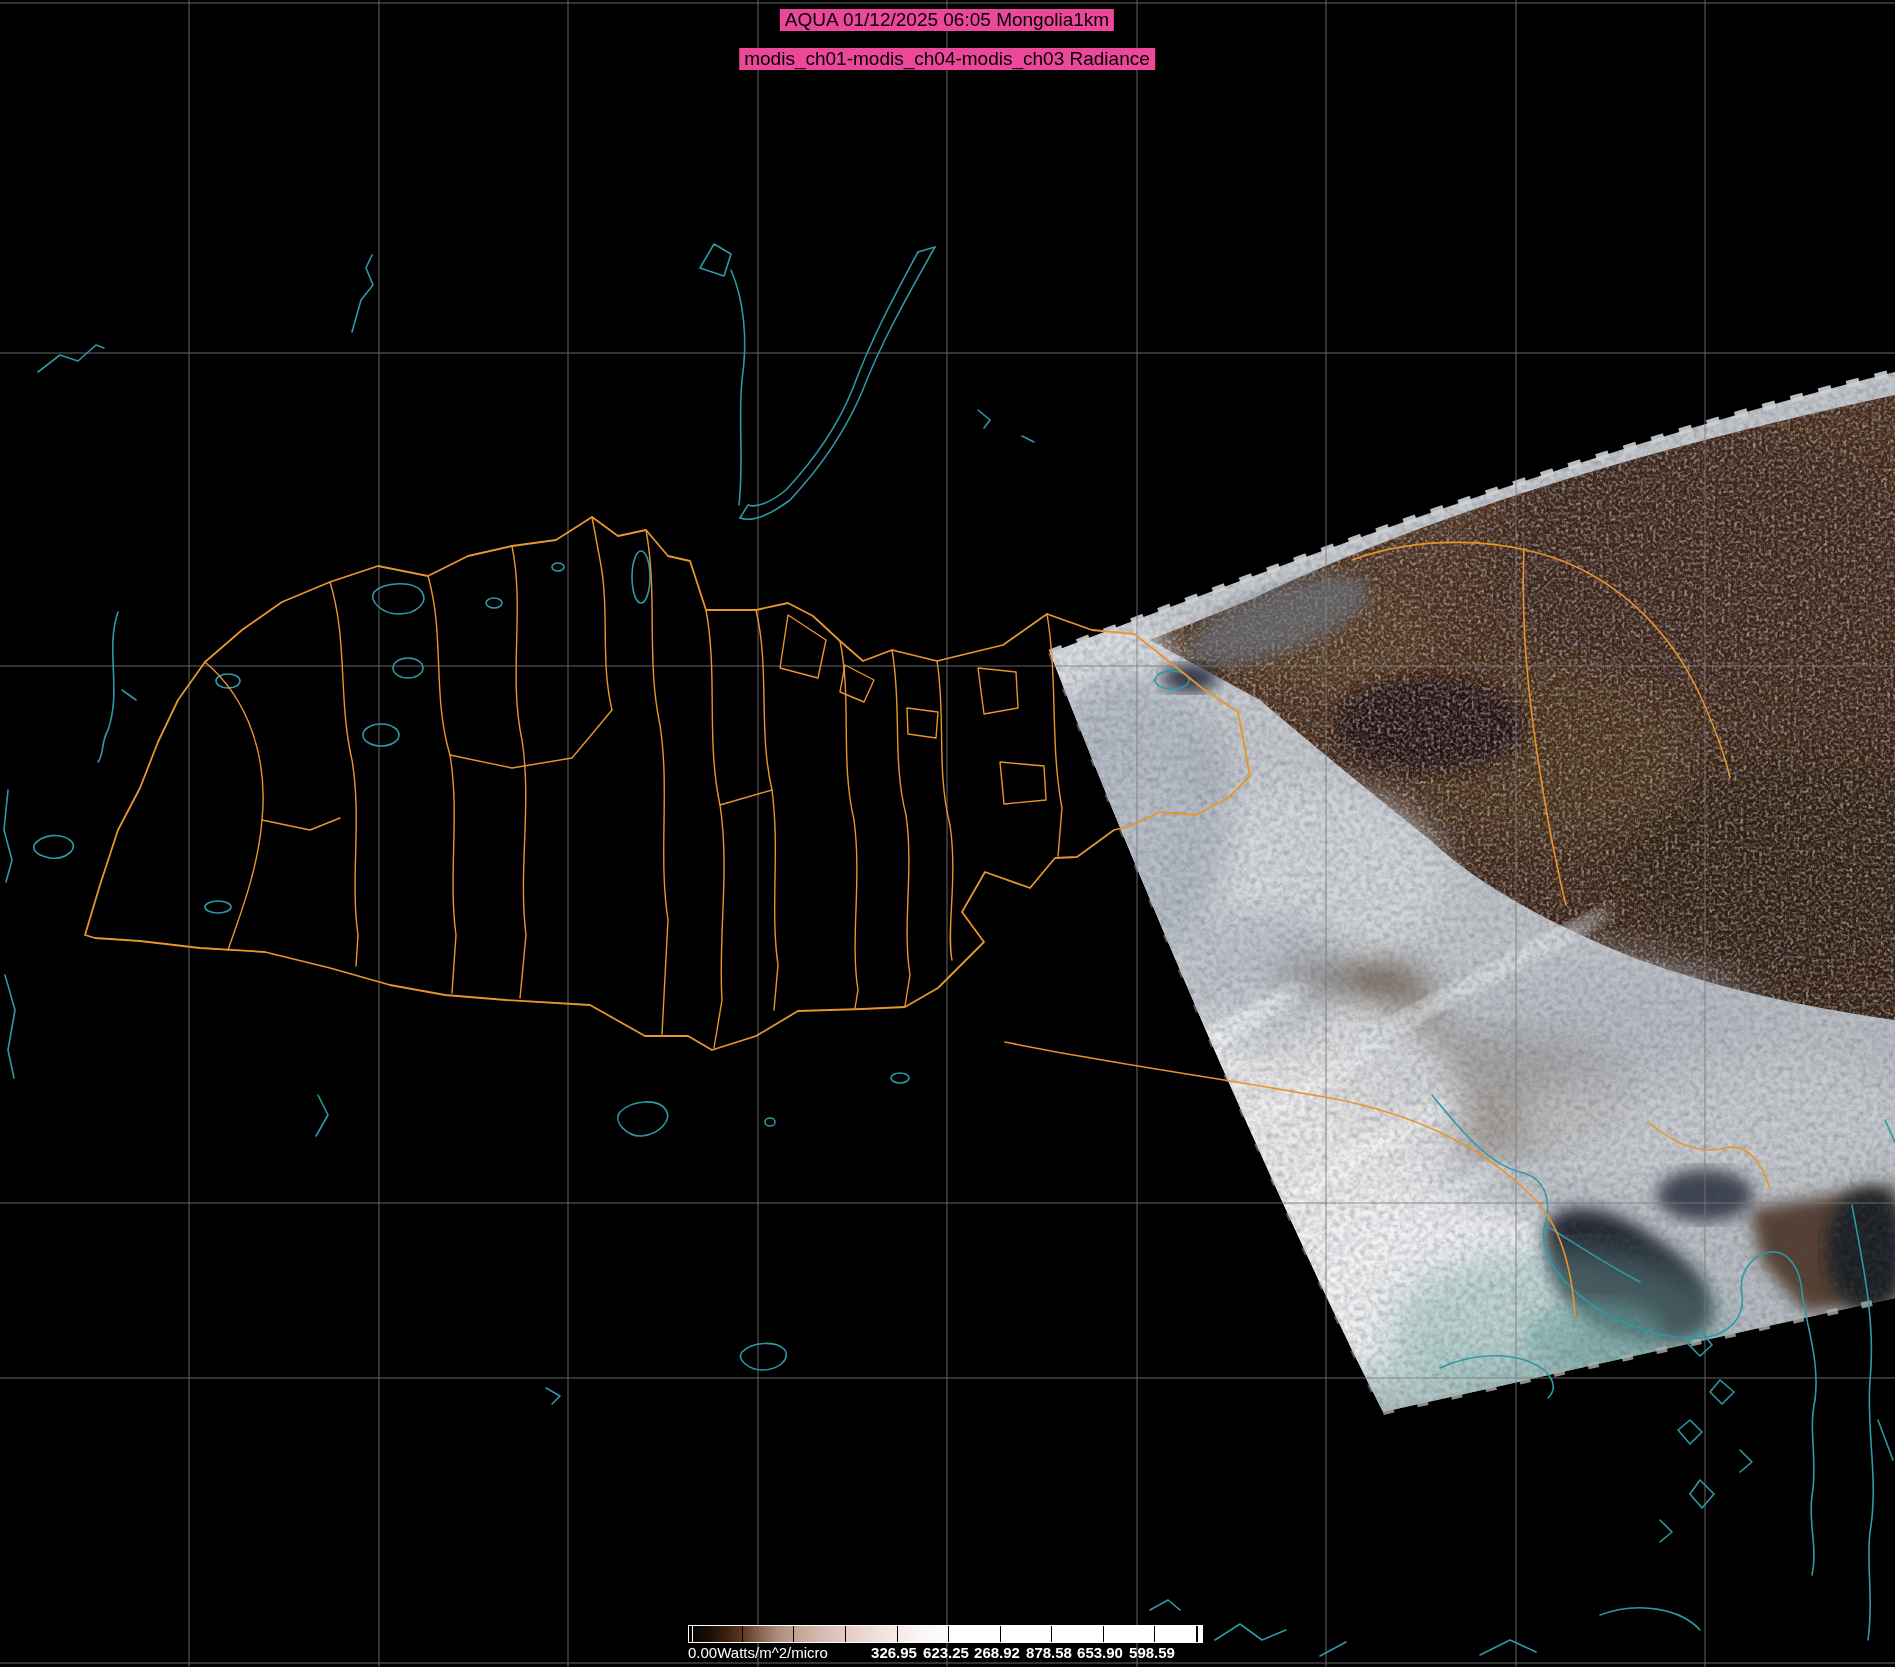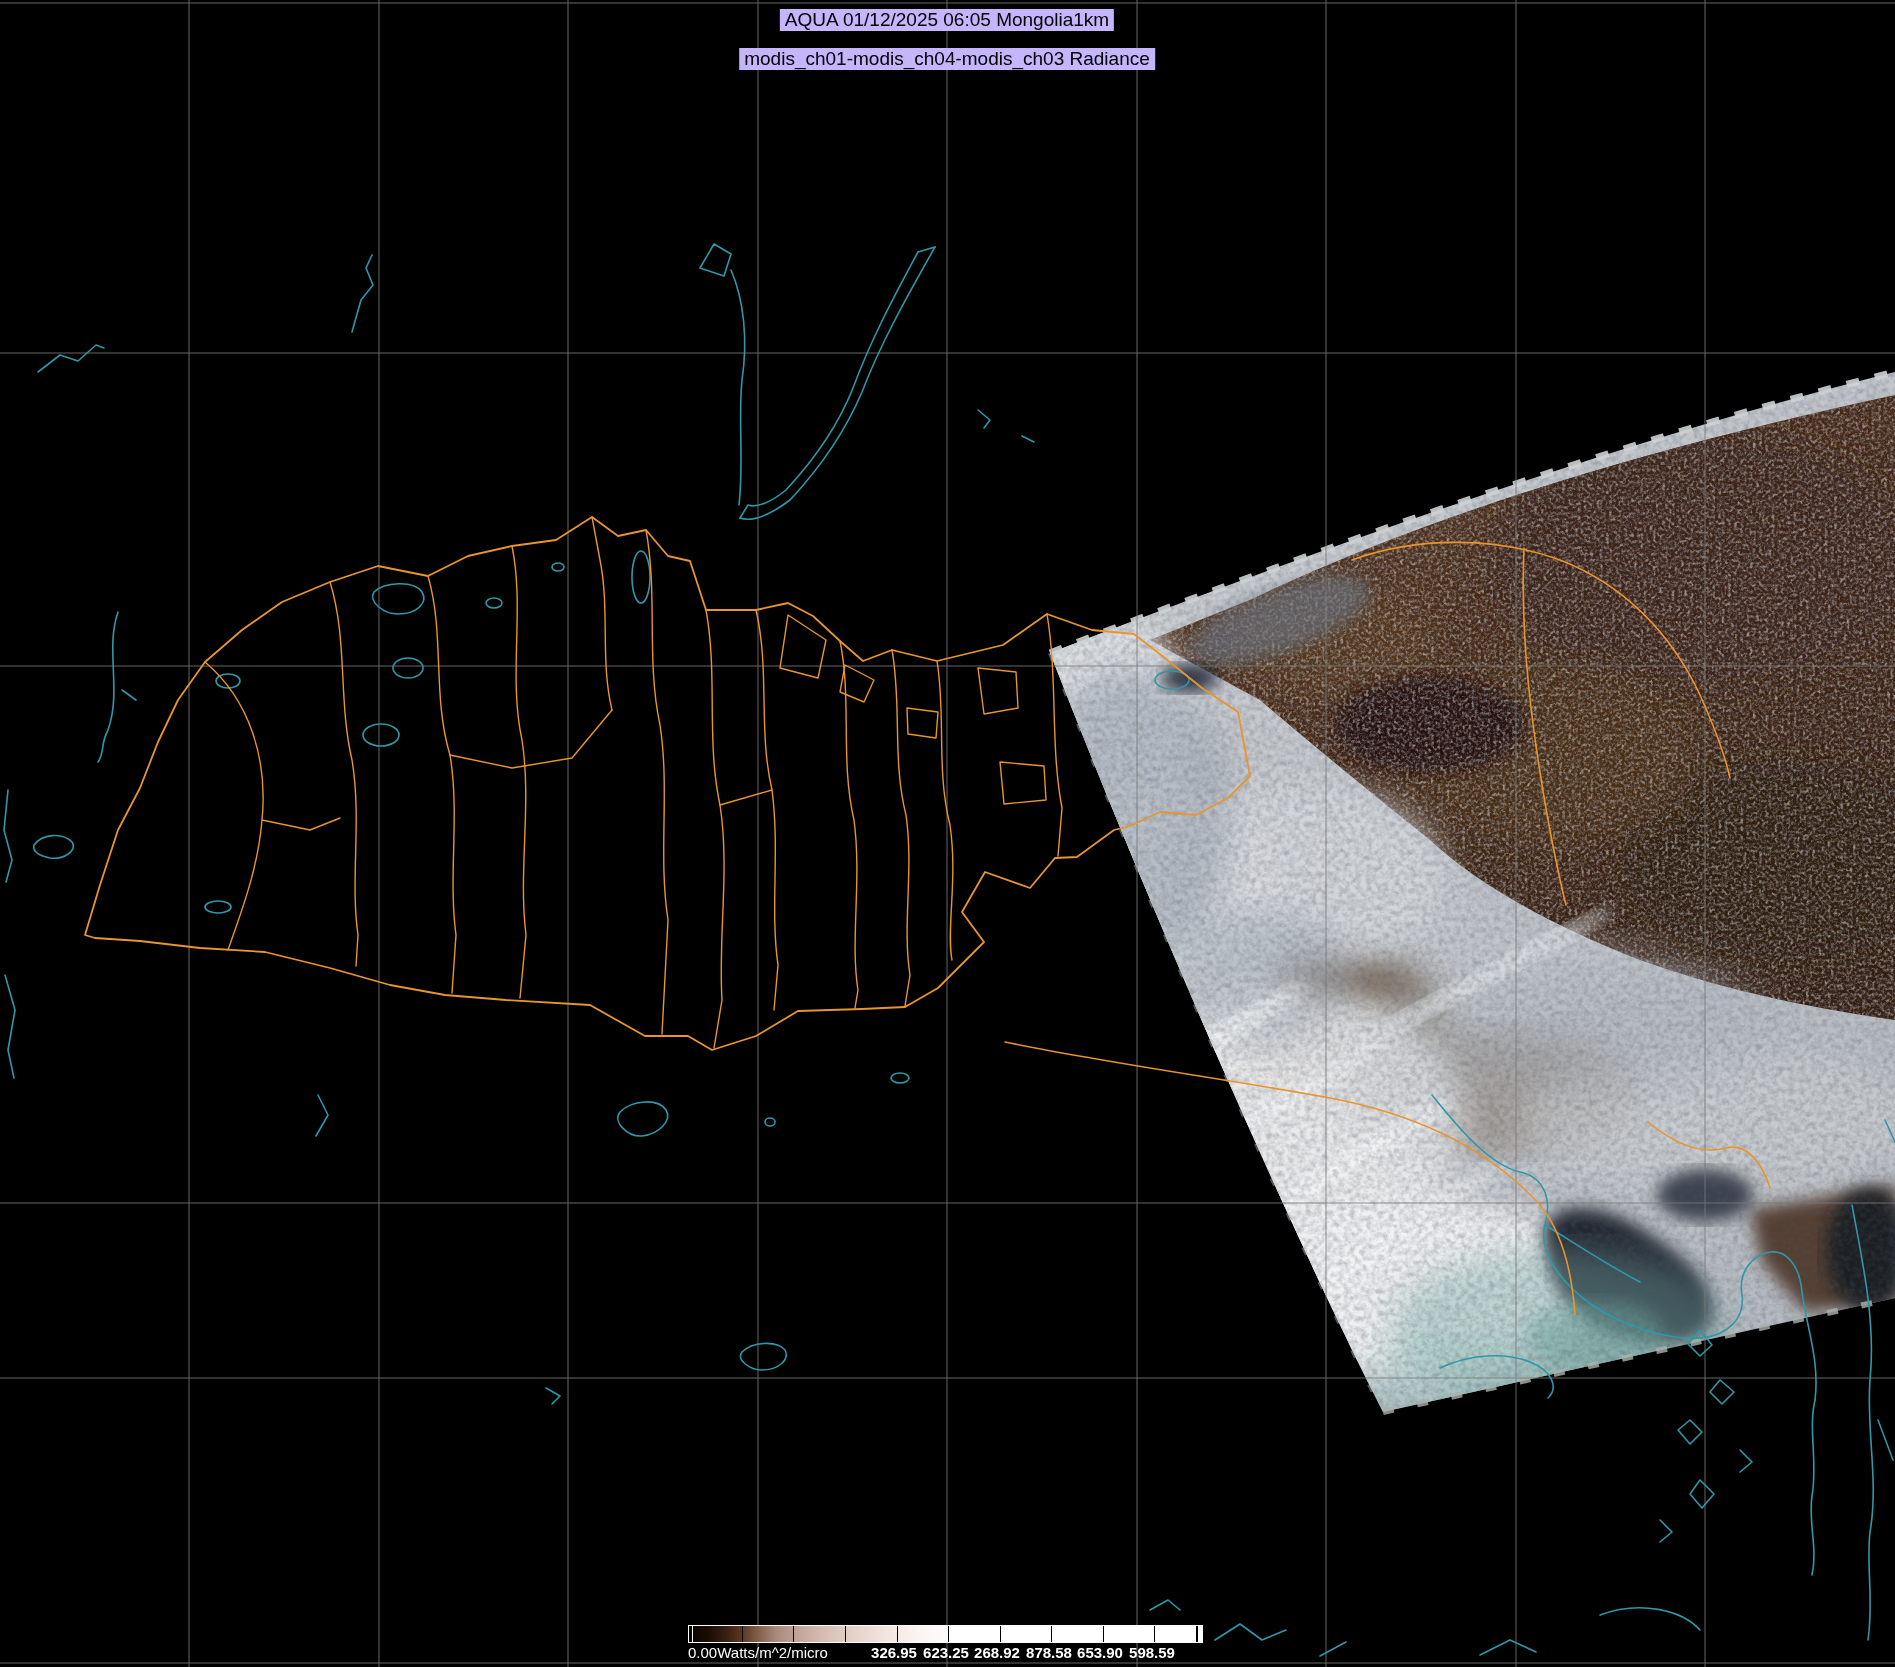--- a/index.html
+++ b/index.html
@@ -3,21 +3,21 @@
 <meta charset="utf-8">
 <style>
   html,body{margin:0;padding:0;background:#000;}
   .stage{
     position:relative;width:1895px;height:1667px;background:#000;
     overflow:hidden;font-family:"Liberation Sans",sans-serif;
   }
   .stage svg{position:absolute;left:0;top:0;}
   .title-chip{
     position:absolute;left:947px;transform:translateX(-50%);
-    background:#c4b5fd;color:#000;font-size:19px;line-height:22px;
+    background:#ec4899;color:#000;font-size:19px;line-height:22px;
     padding:0 5px;white-space:nowrap;z-index:5;
   }
   .title-chip.l1{top:9px;}
   .title-chip.l2{top:48px;}
   .colorbar{
     position:absolute;left:688px;top:1625px;width:515px;height:18px;
     border:1px solid #fff;box-sizing:border-box;z-index:6;
     background:linear-gradient(to right,
       #050302 0%, #1c0e06 4%, #3c2113 7.5%, #5e3a22 10.5%, #82604a 13.5%,
       #aa8a7c 17%, #c6a99c 22%, #d9c0b6 27%, #e8d4cd 33%, #f3e7e2 39%,

